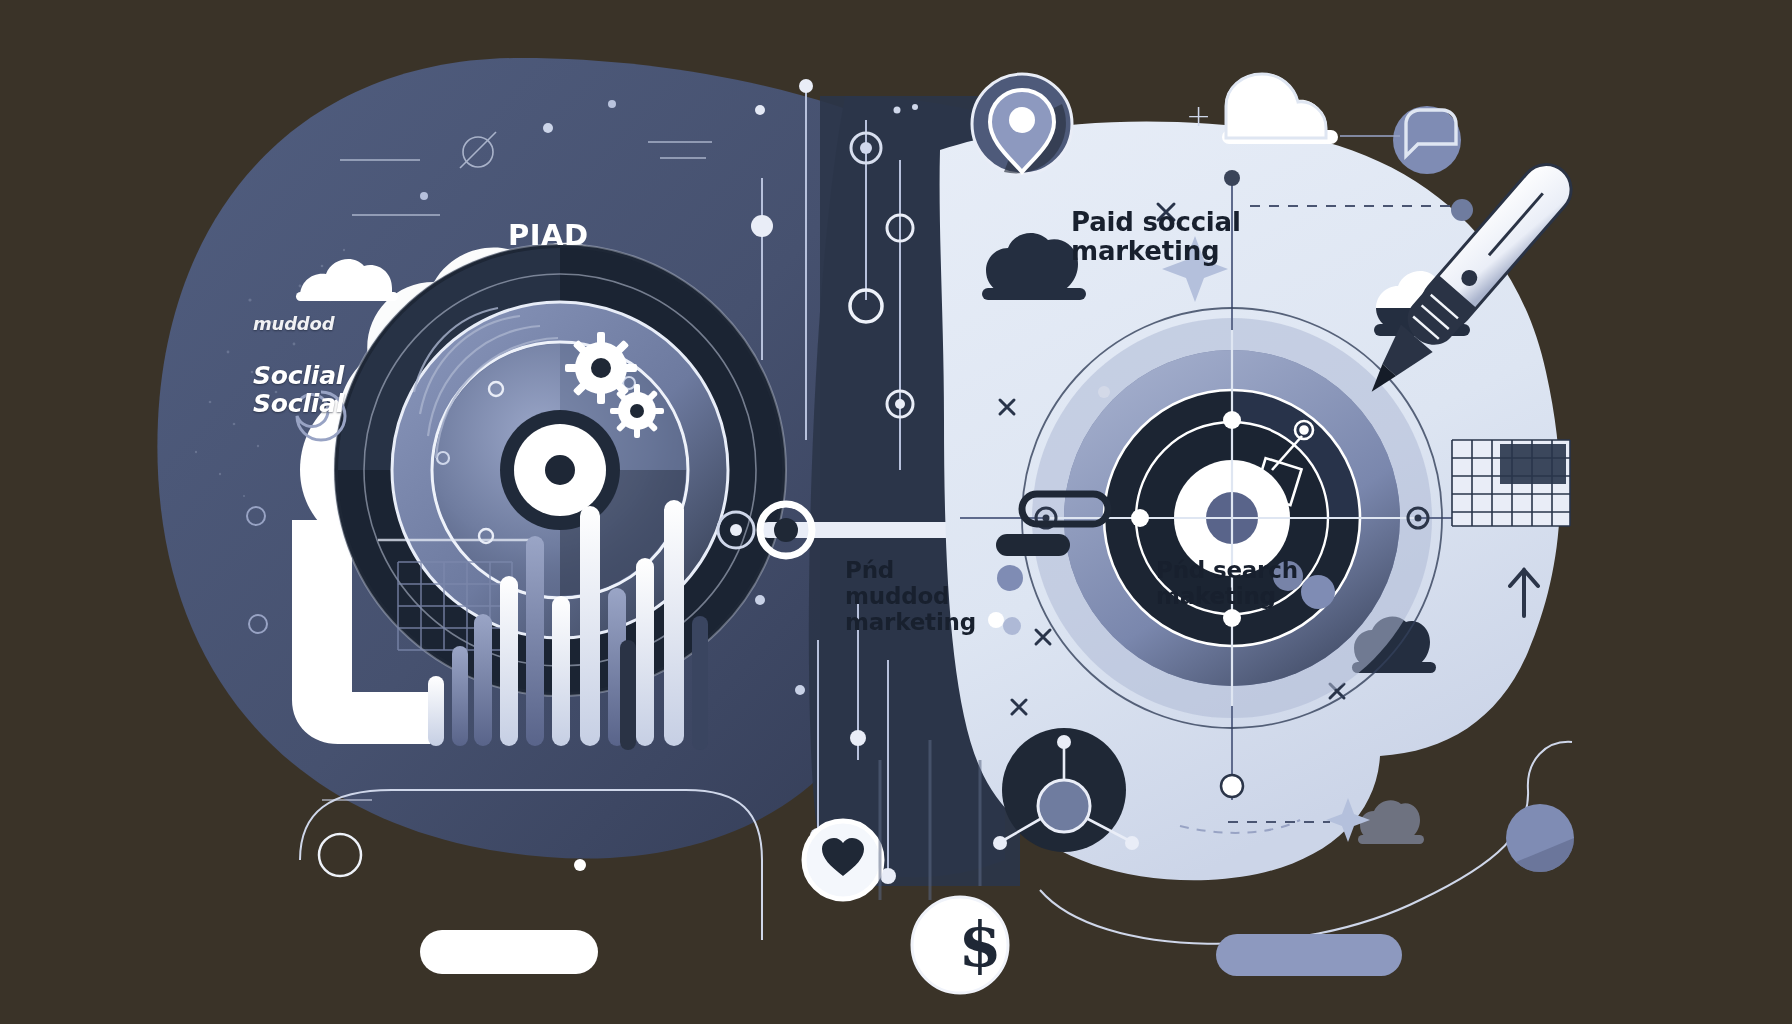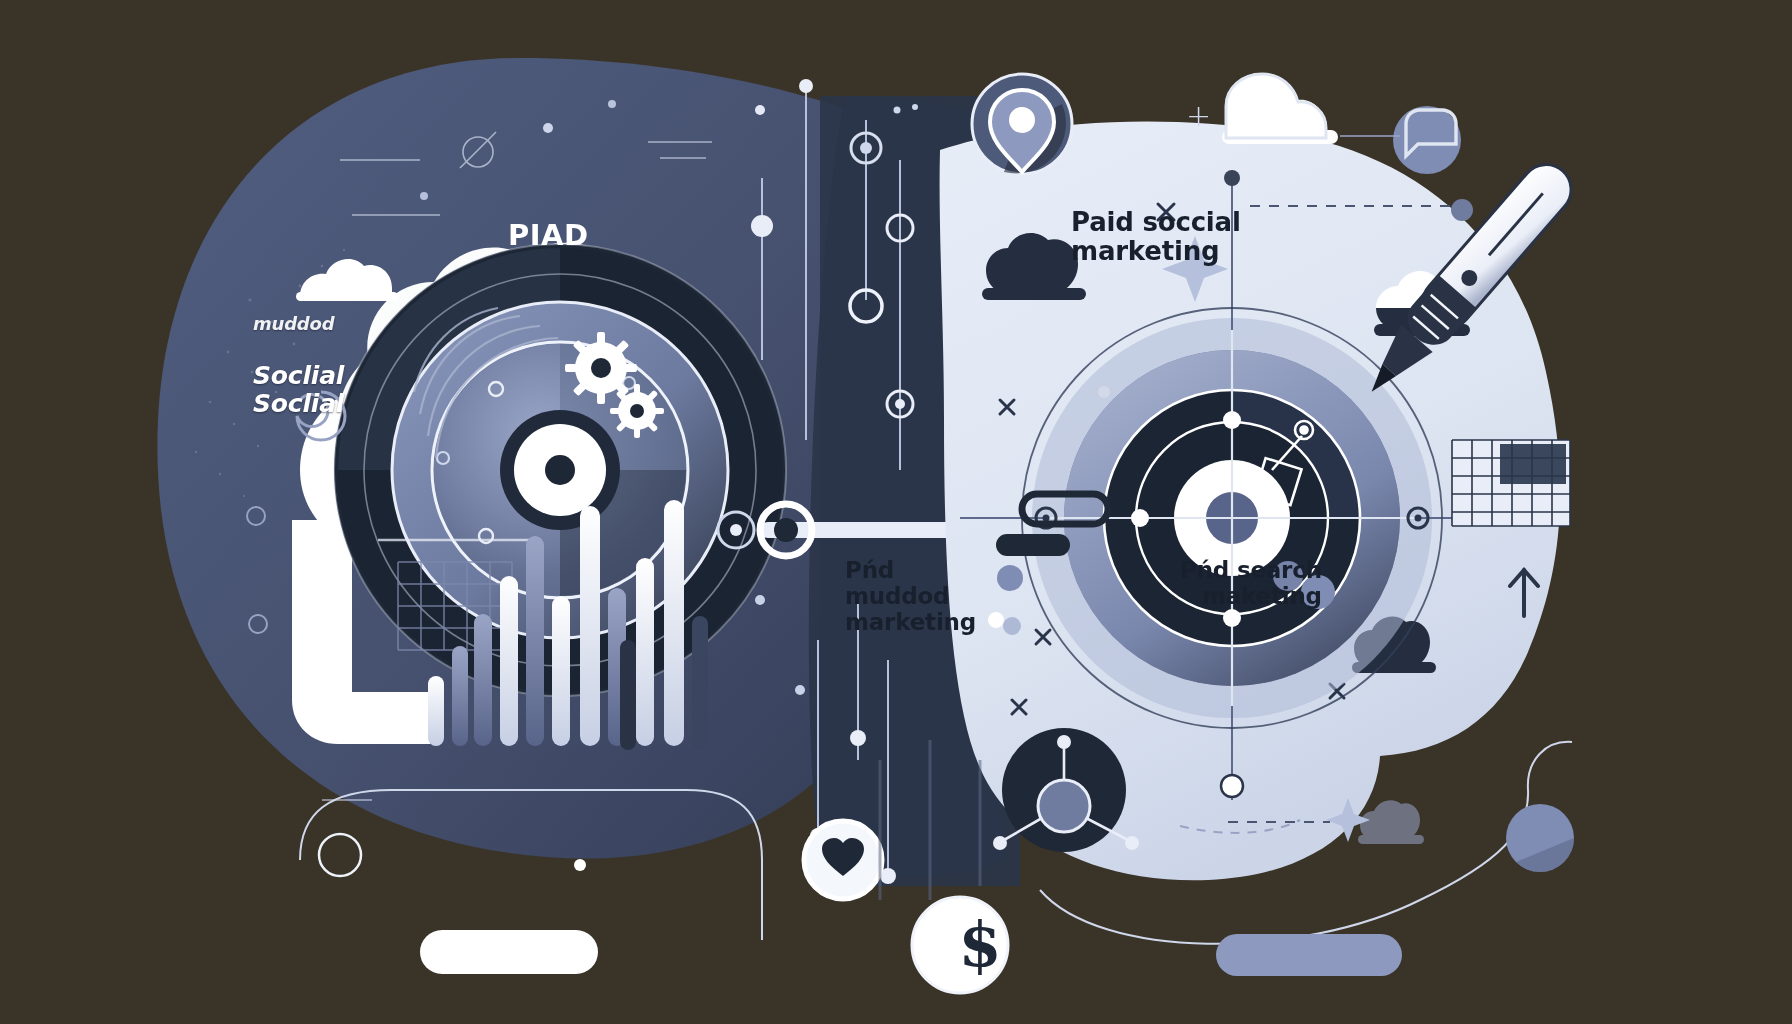--- a/index.html
+++ b/index.html
@@ -572,21 +572,21 @@
 
   <div class="badge-text" style="left:508px; top:218px;">PIAD</div>
 
   <div class="lbl lbl-dark" style="left:1071px; top:208px;">Paid soccial
 marketing</div>
 
   <div class="lbl lbl-dark sm" style="left:845px; top:558px;">Pńd
 muddod
 marketing</div>
 
-  <div class="lbl lbl-dark sm" style="left:1180px; top:558px;text-align:right;">Pńd search
+  <div class="lbl lbl-dark sm" style="left:1156px; top:558px;">Pńd search
 maketing</div>
 
   <div style="position:absolute; left:941px; top:908px; width:78px; text-align:center;
               font-family:'DejaVu Serif', serif; font-weight:700; font-size:62px; color:#1f2836;">$</div>
 
   <div style="position:absolute; left:1186px; top:98px; font-family:'DejaVu Sans', sans-serif;
               font-size:30px; color:#cfd7ea; font-weight:300;">+</div>
 
 </div>
 

